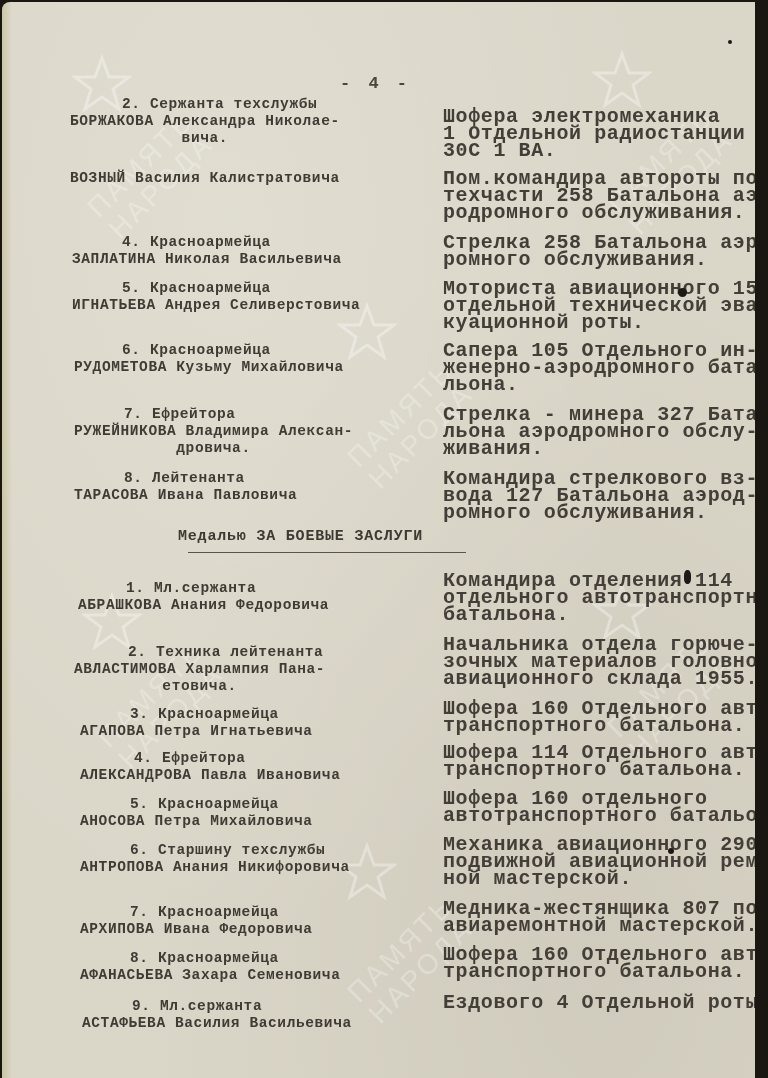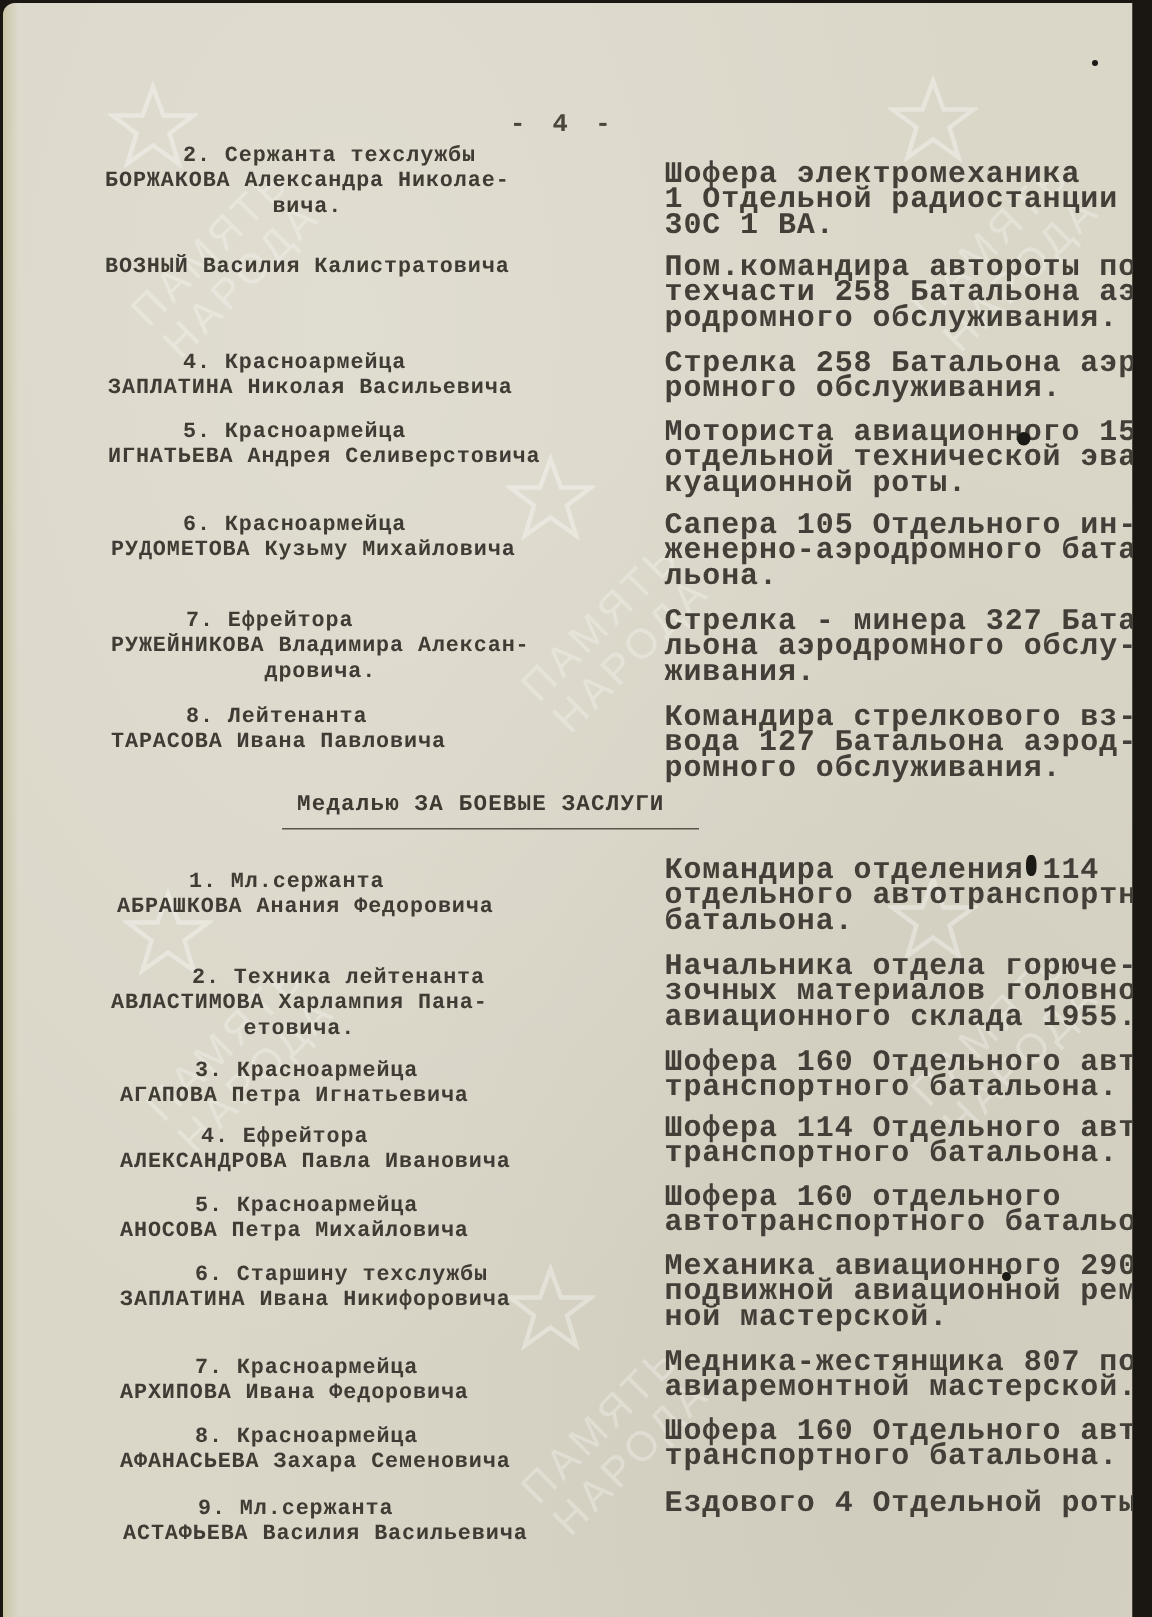--- a/index.html
+++ b/index.html
@@ -34,21 +34,21 @@
   }
   .page-num {
     position:absolute; left:338px; top:72px;
     font-size:17px; color:#4a463e; letter-spacing:4px; font-weight:bold;
   }
   .entry { position:absolute; font-size:14.5px; line-height:17px; color:#403c35; font-weight:bold; letter-spacing:0.6px; white-space:pre; }
   .entry .rank { display:block; }
   .entry .name { display:block;text-align:center; }
   .desc { position:absolute; left:398px; font-size:20px; line-height:17px; color:#433f38; font-weight:bold; letter-spacing:0.6px; white-space:pre;margin-left:43px; }
   .heading {
-    position:absolute; left:196px; top:526px;
+    position:absolute; left:176px; top:526px;
     font-size:15px; color:#3e3a33; font-weight:bold; letter-spacing:0.8px;text-align:right;
   }
   .heading-rule {
     position:absolute; left:186px; top:550px; width:278px; height:1px; background:#5a5548;
   }
   .hole { position:absolute; width:10px; height:10px; border-radius:50%; background:#1c1a16; }
 </style>
 </head>
 <body>
 
@@ -143,21 +143,21 @@
 транспортного батальона.</div>
 
   <div class="entry" style="left:78px;top:748px"><span class="rank" style="padding-left:54px">4. Ефрейтора</span><span class="name">АЛЕКСАНДРОВА Павла Ивановича</span></div>
   <div class="desc" style="top:742px">Шофера 114 Отдельного авто-
 транспортного батальона.</div>
 
   <div class="entry" style="left:78px;top:794px"><span class="rank" style="padding-left:50px">5. Красноармейца</span><span class="name">АНОСОВА Петра Михайловича</span></div>
   <div class="desc" style="top:788px">Шофера 160 отдельного
 автотранспортного батальона.</div>
 
-  <div class="entry" style="left:78px;top:840px"><span class="rank" style="padding-left:50px">6. Старшину техслужбы</span><span class="name">ЗАПЛАТИНА Ивана Никифоровича</span></div>
+  <div class="entry" style="left:78px;top:840px"><span class="rank" style="padding-left:50px">6. Старшину техслужбы</span><span class="name">АНТРОПОВА Анания Никифоровича</span></div>
   <div class="desc" style="top:834px">Механика авиационного 290
 подвижной авиационной ремонт-
 ной мастерской.</div>
 
   <div class="entry" style="left:78px;top:902px"><span class="rank" style="padding-left:50px">7. Красноармейца</span><span class="name">АРХИПОВА Ивана Федоровича</span></div>
   <div class="desc" style="top:898px">Медника-жестянщика 807 подвижной
 авиаремонтной мастерской.</div>
 
   <div class="entry" style="left:78px;top:948px"><span class="rank" style="padding-left:50px">8. Красноармейца</span><span class="name">АФАНАСЬЕВА Захара Семеновича</span></div>
   <div class="desc" style="top:944px">Шофера 160 Отдельного авто-

